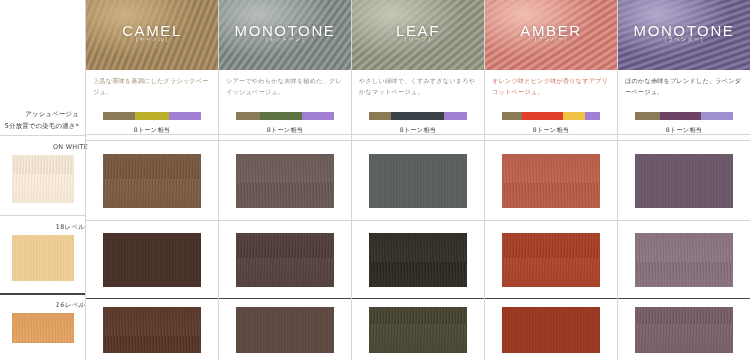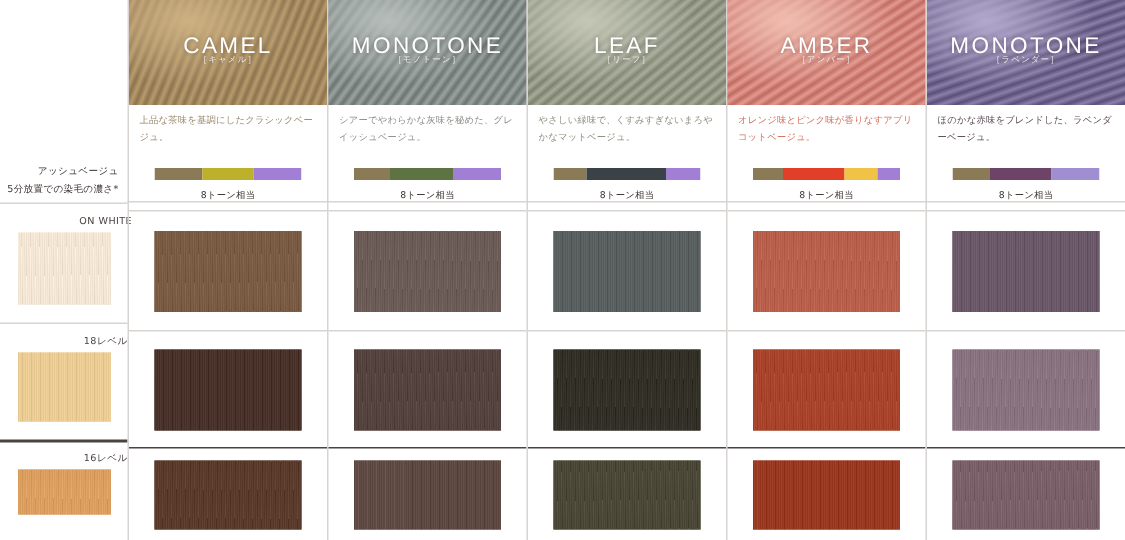--- a/index.html
+++ b/index.html
@@ -90,21 +90,21 @@
     <div class="lbl-tone">5分放置での染毛の濃さ*</div>
     <div class="vline" style="left:84px;"></div>
     <div id="level-labels">
         <div class="hline" style="top: 135px;"></div>
         <div class="rowlbl" style="top: 143px;">ON WHITE</div>
         <div class="rowsw" style="top: 155px; height: 48px; background: repeating-linear-gradient(89deg, rgb(229, 216, 199) 0px, rgb(249, 236, 219) 1px, rgb(237, 224, 207) 2px, rgb(255, 242, 225) 3px), linear-gradient(rgb(253, 240, 223), rgb(231, 218, 201));"></div>
         <div class="hline" style="top: 215px;"></div>
         <div class="rowlbl" style="top: 223px;">18レベル</div>
         <div class="rowsw" style="top: 235px; height: 46px; background: repeating-linear-gradient(90deg, rgb(222, 191, 136) 0px, rgb(242, 211, 156) 1px, rgb(230, 199, 144) 2px, rgb(248, 217, 162) 3px), linear-gradient(rgb(246, 215, 160), rgb(224, 193, 138));"></div>
         <div class="hline thick" style="top: 293px;"></div>
-        <div class="rowlbl" style="top: 301px;">16レベル</div>
+        <div class="rowlbl" style="top: 301px; font-style: italic;">16レベル</div>
         <div class="rowsw" style="top: 313px; height: 30px; background: repeating-linear-gradient(91deg, rgb(207, 145, 81) 0px, rgb(227, 165, 101) 1px, rgb(215, 153, 89) 2px, rgb(233, 171, 107) 3px), linear-gradient(rgb(231, 169, 105), rgb(209, 147, 83));"></div>
       </div>
   </div>
 
   <div class="grid">
     <div class="labelcol"></div>
     <div class="shadecols" id="shadecols">
         <div class="shadecol">
           <div class="photo" style="background: radial-gradient(at 30% 20%, rgb(205, 177, 131) 0%, transparent 55%), repeating-linear-gradient(112deg, rgb(140, 116, 80) 0px, rgb(184, 154, 107) 3px, rgb(140, 116, 80) 6px), linear-gradient(160deg, rgb(184, 154, 107), rgb(140, 116, 80));">
             <div class="ttl">CAMEL</div>

